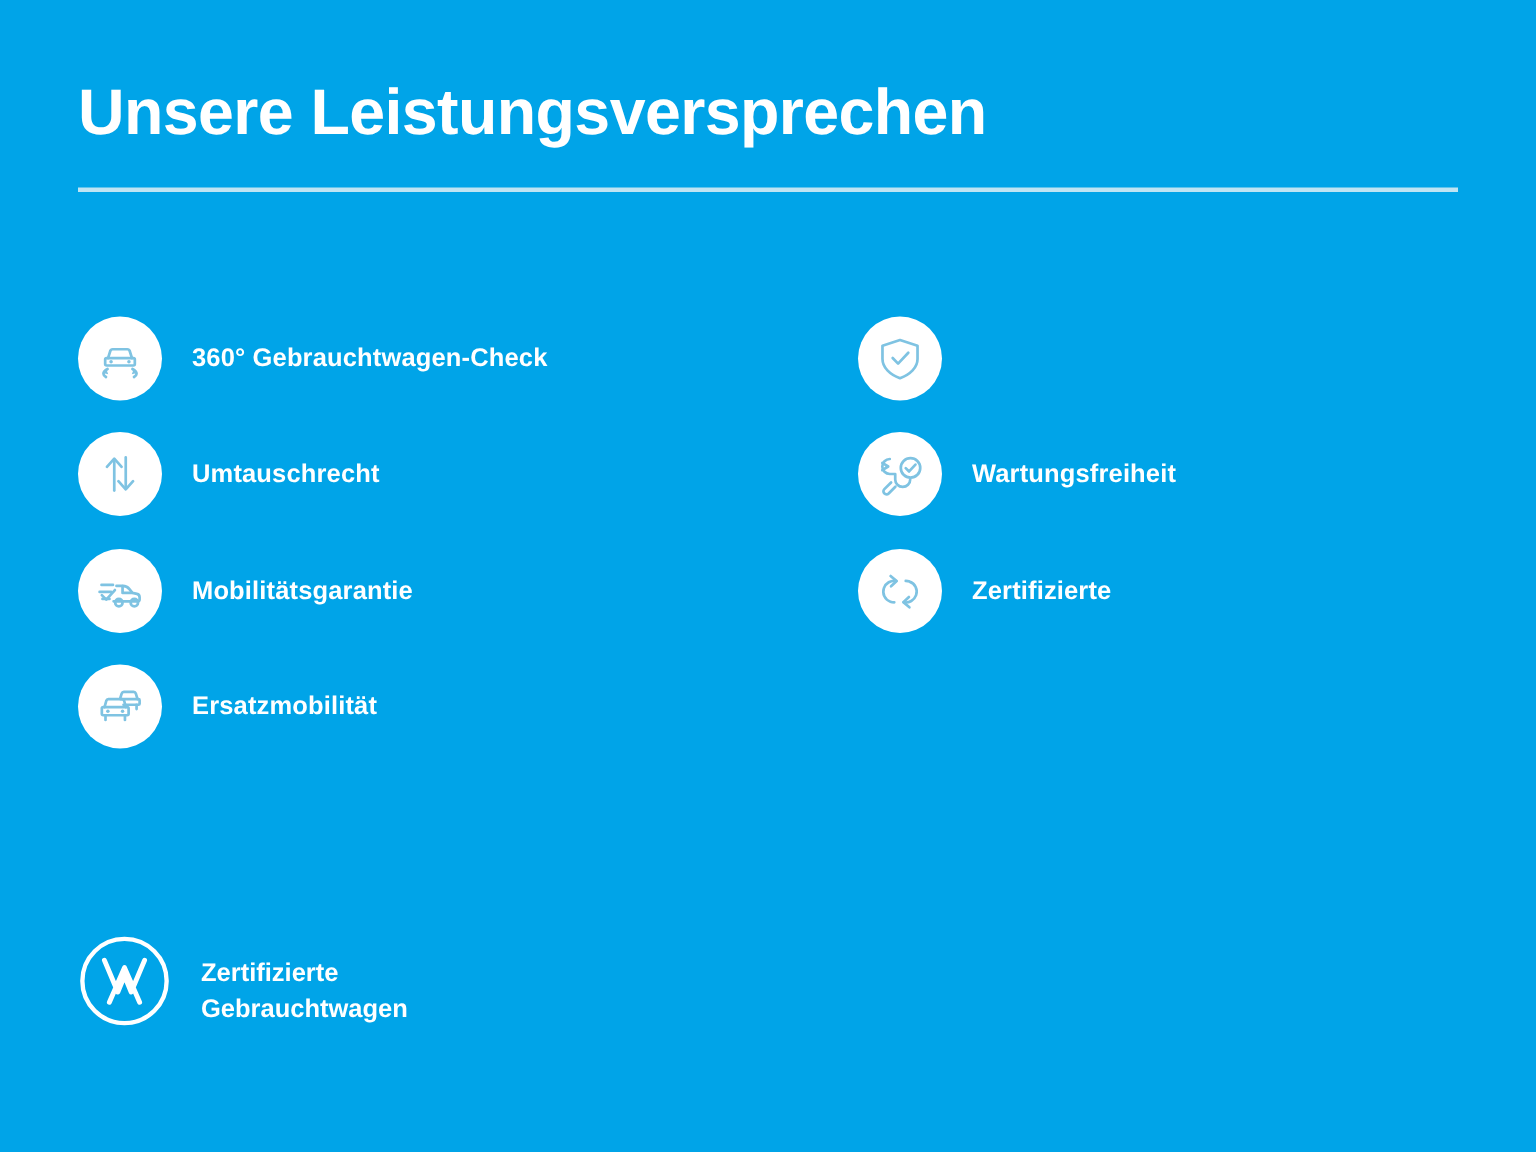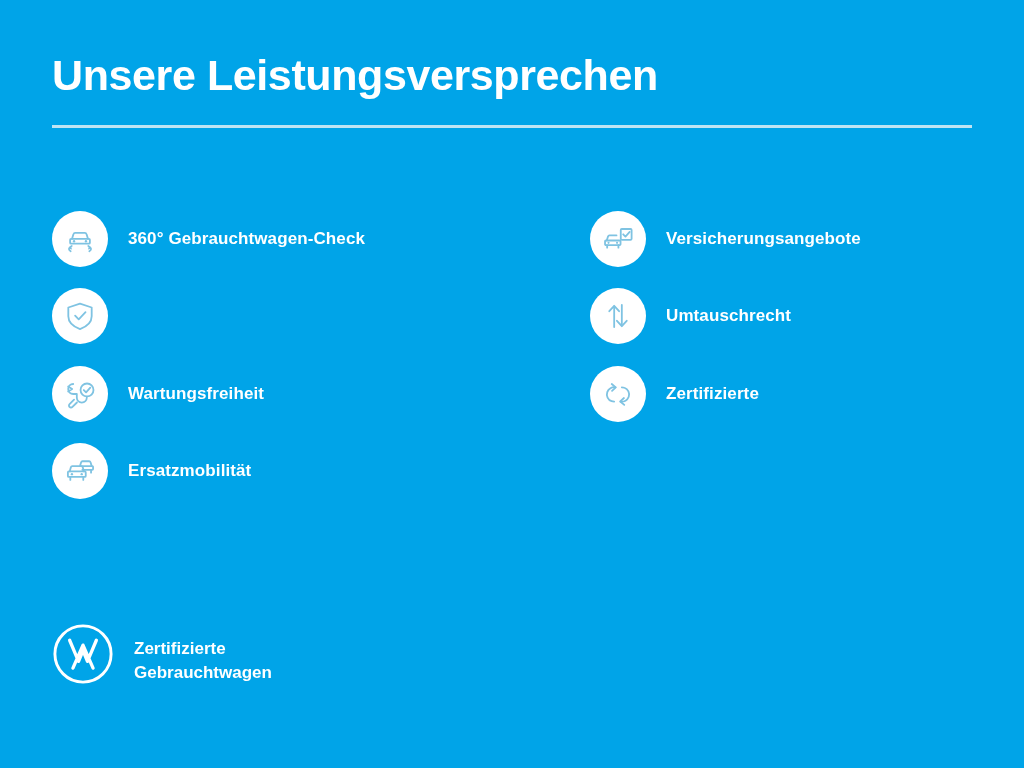--- a/index.html
+++ b/index.html
@@ -52,21 +52,21 @@
 
   
   .features {
     position: absolute;
     left: 52px;
     top: 200px;
     width: 920px;
     display: grid;
     grid-template-columns: 520px 400px;
     grid-auto-rows: 77.5px;
-    column-gap: 18px;
+    column-gap: 0px;
   }
 
   .feature {
     display: flex;
     align-items: center;
     gap: 20px;
   }
 
   .feature-badge {
     flex: 0 0 auto;
@@ -158,35 +158,20 @@
           <path d="M23.8 22.6 C25.4 23.4 26.4 24.4 26.4 25.5 C26.4 26.3 25.8 27 24.8 27.6"></path>
           <path class="fillmark" d="M8.6 25.9 L5.2 25.1 L7.3 22.3 Z"></path>
           <path class="fillmark" d="M23.4 25.9 L26.8 25.1 L24.7 22.3 Z"></path>
         </svg>
       </span>
       <span class="feature-label">360° Gebrauchtwagen-Check</span>
     </div>
 
 
 
-    <div class="feature">
-      <span class="feature-badge">
-        <svg viewBox="0 0 32 32">
-          <path d="M5.4 17.4 L6.6 13.6 C6.8 13 7.3 12.6 7.9 12.6 L14.6 12.6"></path>
-          <path d="M4.6 17.4 L17.6 17.4 C18 17.4 18.4 17.8 18.4 18.2 L18.4 21 C18.4 21.4 18 21.8 17.6 21.8 L4.6 21.8 C4.2 21.8 3.8 21.4 3.8 21 L3.8 18.2 C3.8 17.8 4.2 17.4 4.6 17.4 Z"></path>
-          <circle class="fillmark" cx="7.1" cy="19.6" r="1"></circle>
-          <circle class="fillmark" cx="15.1" cy="19.6" r="1"></circle>
-          <path d="M5.8 21.8 L5.8 24.2"></path>
-          <path d="M16.4 21.8 L16.4 24.2"></path>
-          <rect x="18.6" y="6.6" width="10.2" height="10.2" rx="1"></rect>
-          <path d="M20.9 11.6 L23 13.7 L27 9.4"></path>
-        </svg>
-      </span>
-      <span class="feature-label">Versicherungsangebote</span>
-    </div>
 
     <div class="feature">
       <span class="feature-badge">
         <svg viewBox="0 0 32 32">
           <path d="M16 4.4 L27 8 L27 16.3 C27 21.6 22.4 26 16 28.4 C9.6 26 5 21.6 5 16.3 L5 8 Z"></path>
           <path d="M11.4 15.7 L14.8 19.2 L21.2 12.4"></path>
         </svg>
       </span>
     </div>
 
@@ -208,20 +193,35 @@
           <path d="M9.6 6.6 C7 6.6 4.9 8.7 4.9 11.3 C4.9 13.9 7 16 9.6 16 L13 16 L13 19.4 C13 22 15.1 24.1 17.7 24.1 C20.3 24.1 22.4 22 22.4 19.4"></path>
           <path d="M4.9 9 L8.6 11.3 L4.9 13.6"></path>
           <path d="M10.4 21.3 L6.2 25.5 C5.4 26.3 5.4 27.5 6.2 28.2 C6.9 29 8.1 29 8.9 28.2 L13.1 24"></path>
           <circle cx="22.6" cy="12.2" r="6.1"></circle>
           <path d="M19.6 12.3 L21.7 14.4 L25.7 10.1"></path>
         </svg>
       </span>
       <span class="feature-label">Wartungsfreiheit</span>
     </div>
 
+    <div class="feature">
+      <span class="feature-badge">
+        <svg viewBox="0 0 32 32">
+          <path d="M13.8 12.8 L17.8 12.8 C19.4 12.8 20.9 13.5 21.9 14.8 L23.8 17.2 L26.6 17.8 C27.6 18 28.3 18.9 28.3 19.9 L28.3 21.4 C28.3 22 27.8 22.5 27.2 22.5 L12 22.5"></path>
+          <path d="M17.6 13 L17.6 17.2 L23.4 17.2"></path>
+          <circle cx="15.3" cy="23.3" r="2.3"></circle>
+          <circle cx="25" cy="23.3" r="2.3"></circle>
+          <path d="M4.4 12.2 L11.6 12.2"></path>
+          <path d="M3.2 16.6 L10.4 16.6"></path>
+          <path d="M5 21 L9.4 21"></path>
+          <path d="M4.6 18.6 L7.4 21.4 L12.8 15.4"></path>
+        </svg>
+      </span>
+      <span class="feature-label">Mobilitätsgarantie</span>
+    </div>
 
     <div class="feature">
       <span class="feature-badge">
         <svg viewBox="0 0 32 32">
           <path d="M13.6 9.7 C10.3 9.1 7 11 5.9 14.2 C4.7 17.7 6.5 21.5 10 22.7 C10.8 23 11.6 23.1 12.4 23.1"></path>
           <path d="M10.1 6.6 L13.9 9.8 L10.4 13"></path>
           <path d="M18.4 23.1 C21.7 23.7 25 21.8 26.1 18.6 C27.3 15.1 25.5 11.3 22 10.1 C21.2 9.8 20.4 9.7 19.6 9.7"></path>
           <path d="M21.9 26.2 L18.1 23 L21.6 19.8"></path>
         </svg>
       </span>

